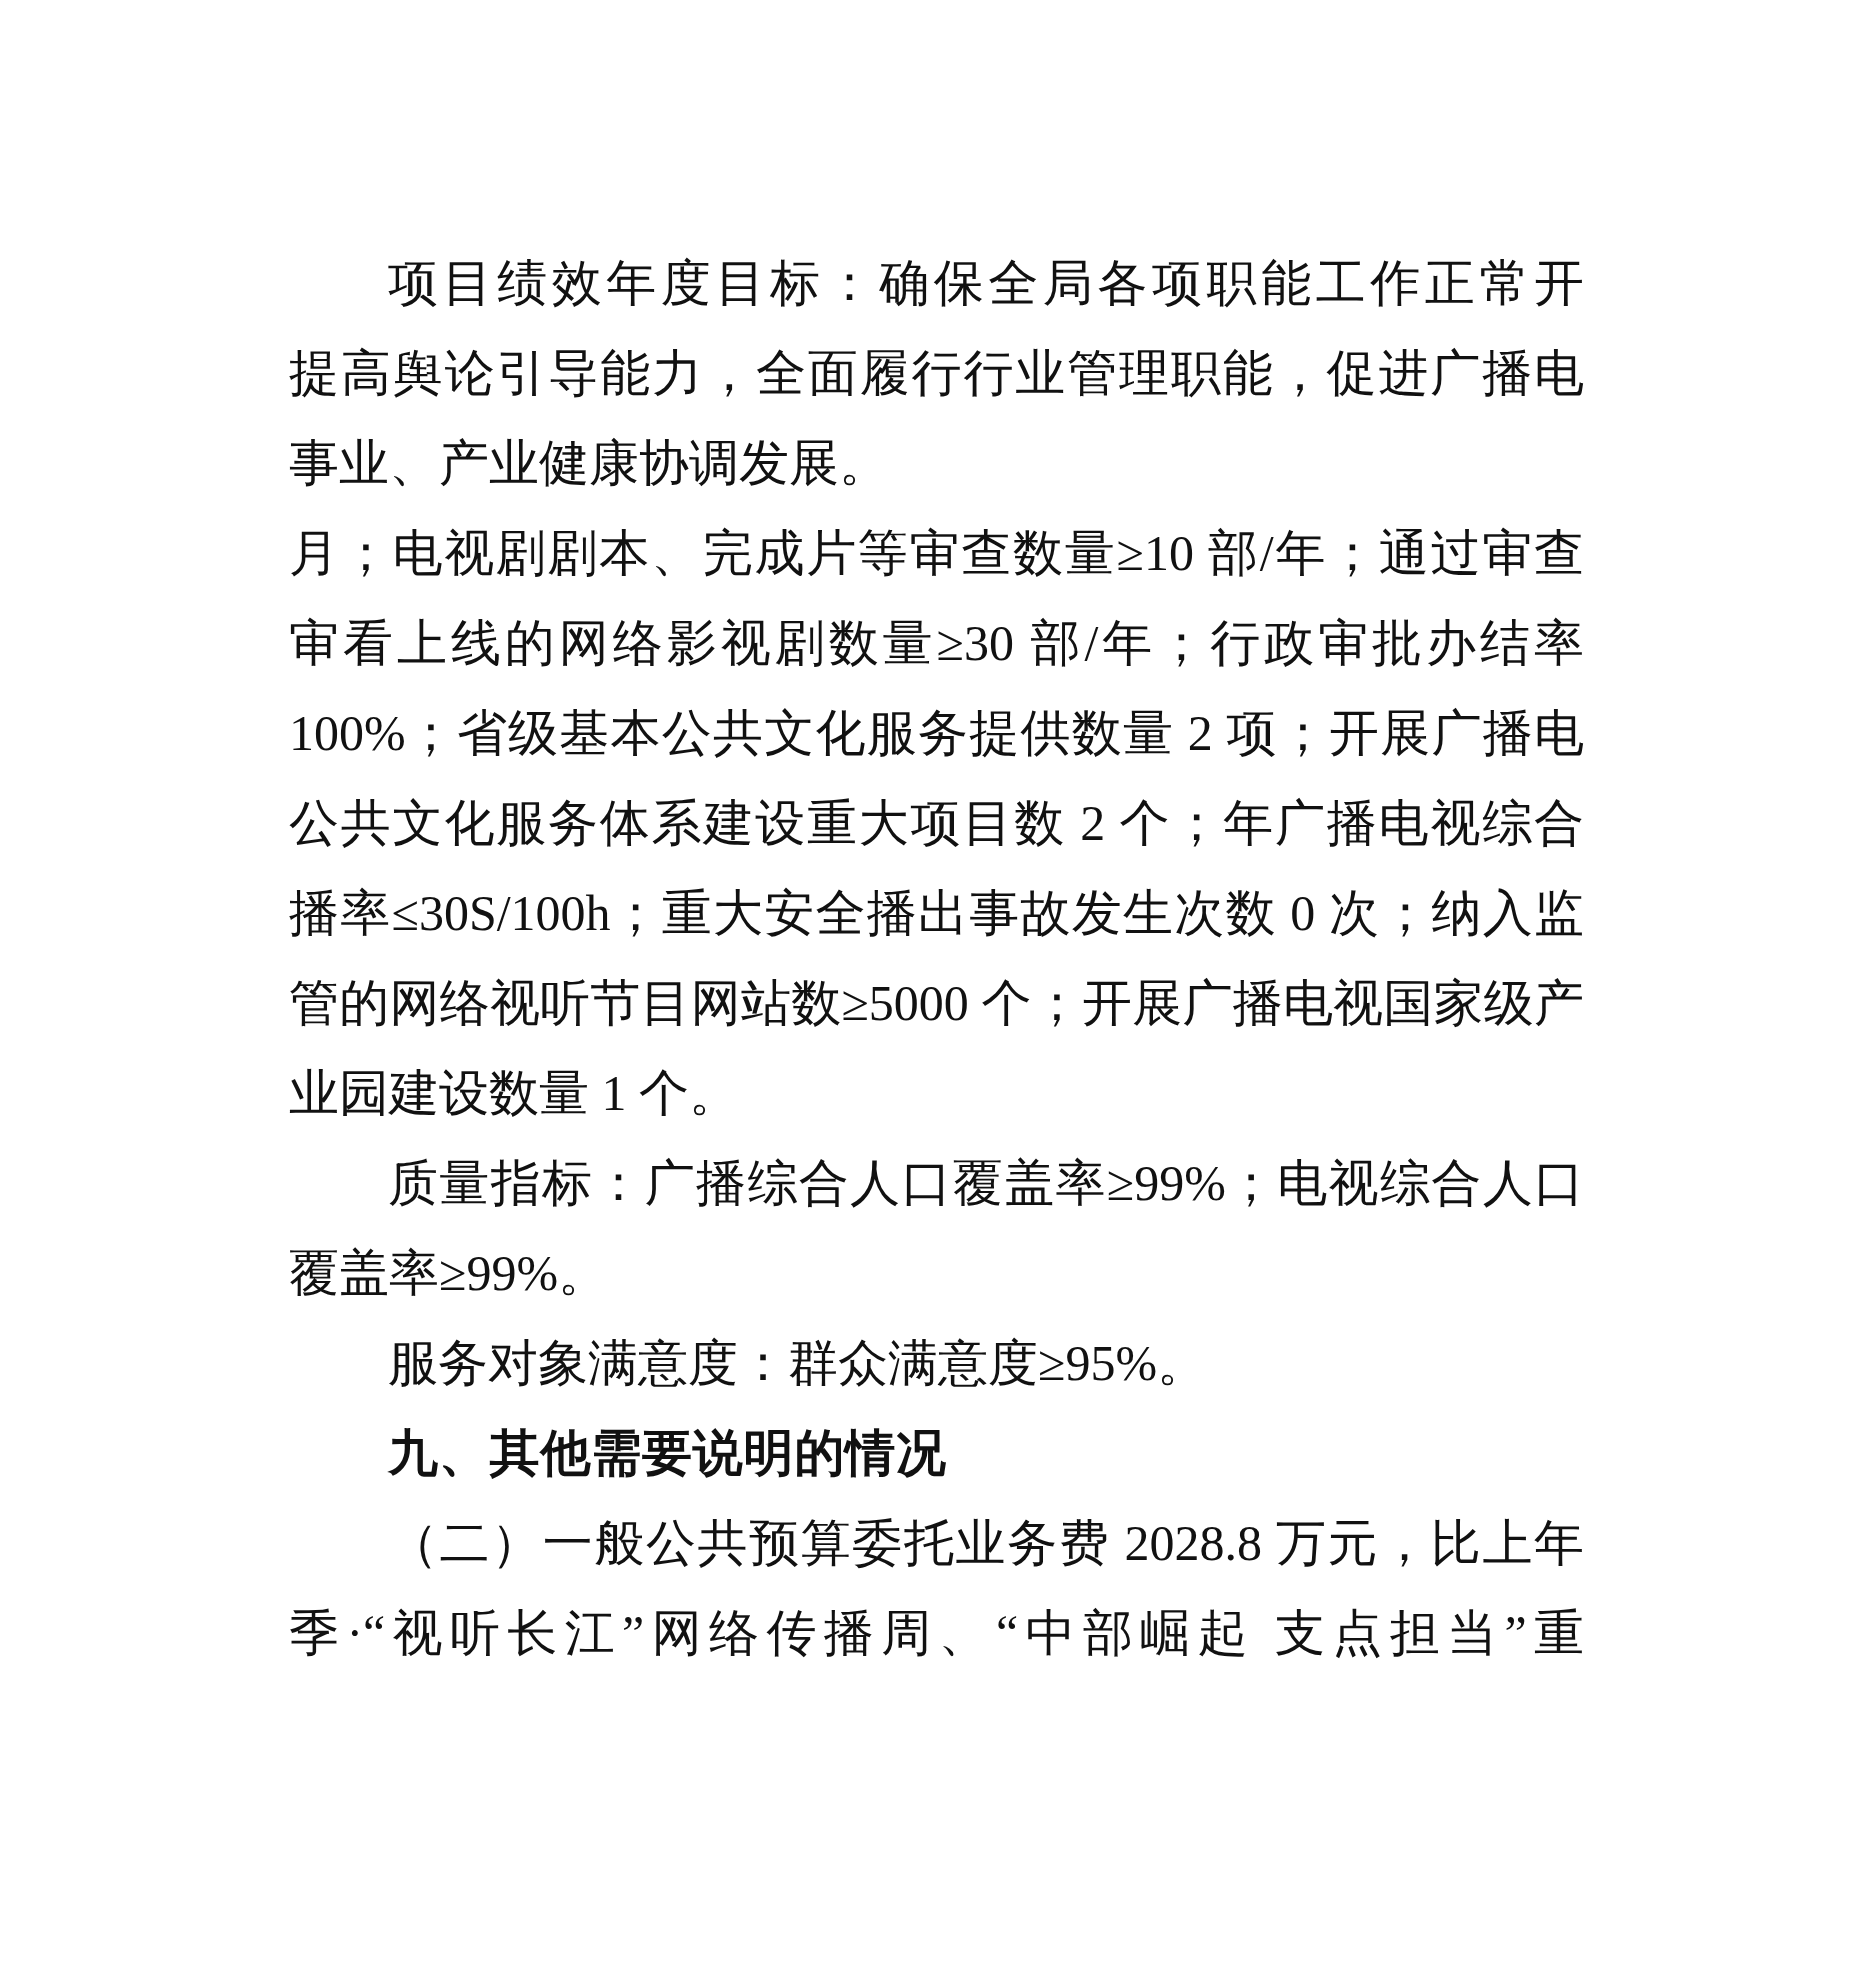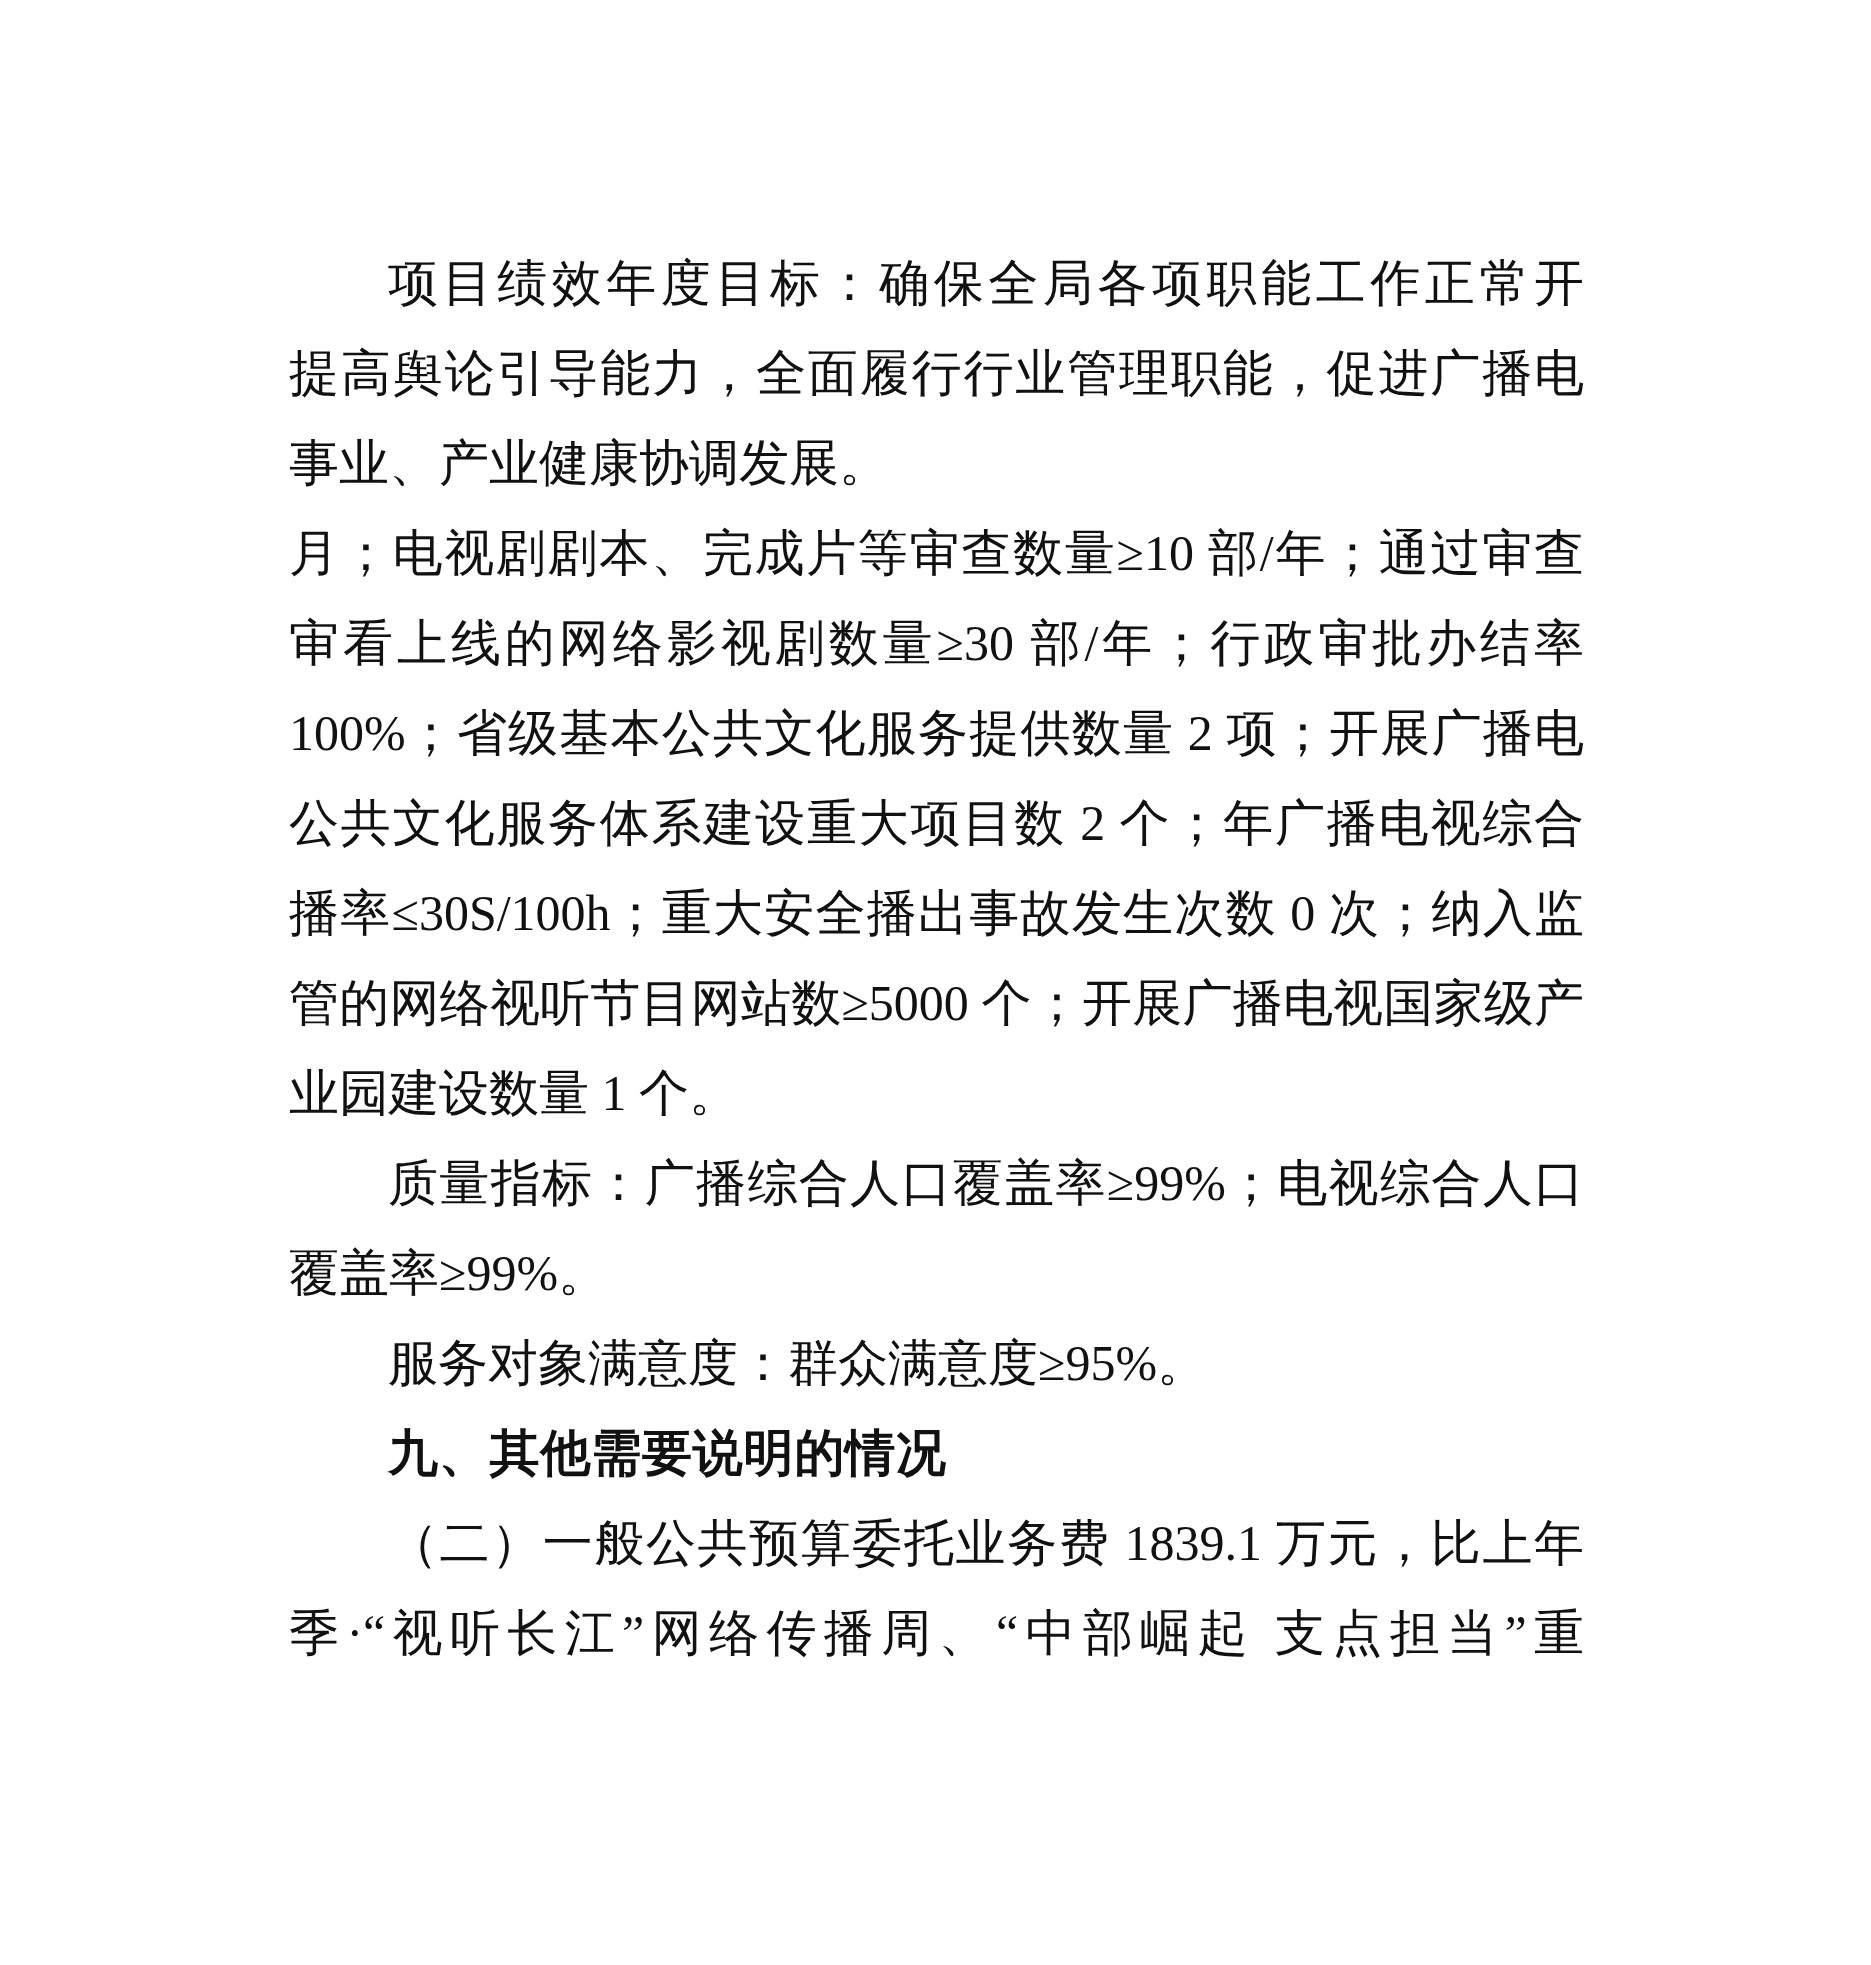--- a/index.html
+++ b/index.html
@@ -57,18 +57,18 @@
     <div class="line">审看上线的网络影视剧数量≥30 部/年；行政审批办结率</div>
     <div class="line">100%；省级基本公共文化服务提供数量 2 项；开展广播电视</div>
     <div class="line">公共文化服务体系建设重大项目数 2 个；年广播电视综合停</div>
     <div class="line">播率≤30S/100h；重大安全播出事故发生次数 0 次；纳入监</div>
     <div class="line">管的网络视听节目网站数≥5000 个；开展广播电视国家级产</div>
     <div class="line end">业园建设数量 1 个。</div>
     <div class="line indent">质量指标：广播综合人口覆盖率≥99%；电视综合人口</div>
     <div class="line end">覆盖率≥99%。</div>
     <div class="line indent end">服务对象满意度：群众满意度≥95%。</div>
     <div class="line indent end heading">九、其他需要说明的情况</div>
-    <div class="line indent">（二）一般公共预算委托业务费 1839.1 万元，比上年</div>
+    <div class="line indent">（二）一般公共预算委托业务费 2028.8 万元，比上年</div>
     <div class="line">季·“视听长江”网络传播周、“中部崛起 支点担当”重</div>
 
   </div>
 </div>
 
 
 </body></html>

